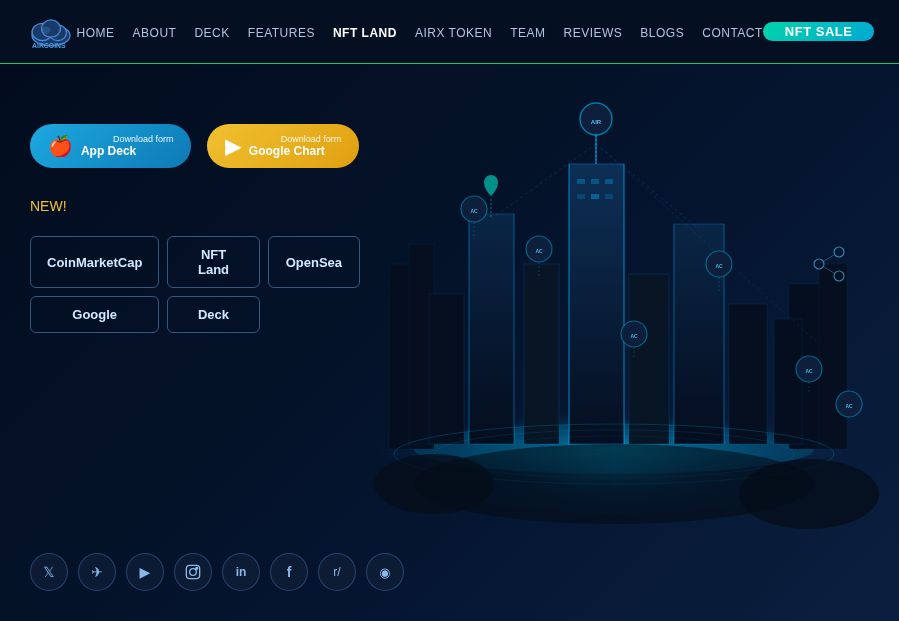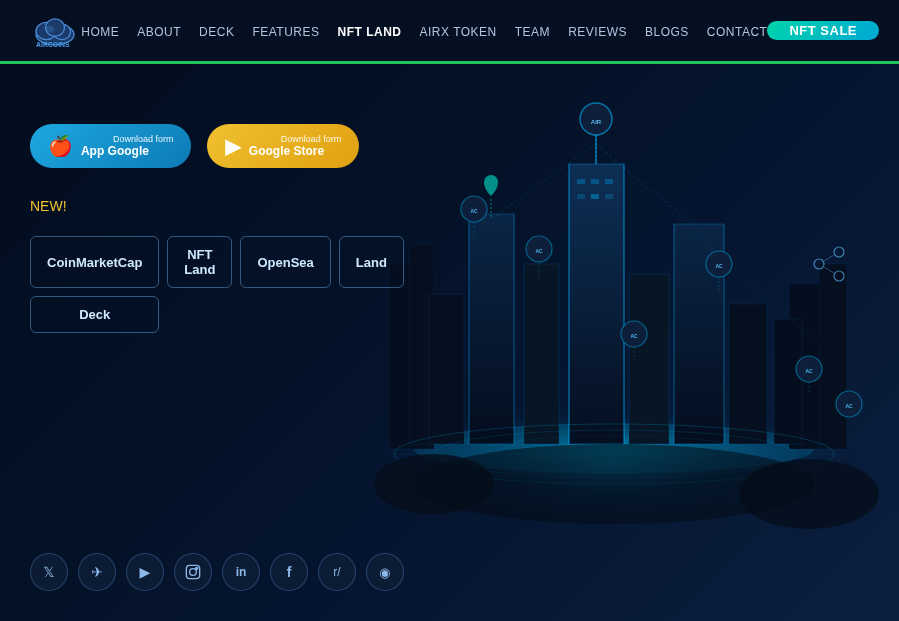--- a/index.html
+++ b/index.html
@@ -9,25 +9,25 @@
       color: #fff;
       width: 899px;
       min-height: 621px;
       overflow: hidden;
     }
 
     
     nav {
       display: flex;
       align-items: center;
-      justify-content: flex-end;
+      justify-content: center;
       padding: 0 20px;
       height: 64px;
       background: #050f22;
-      border-bottom: 3px solid #22c55e;
+      border-bottom: 1px solid #22c55e;
       position: relative;
       z-index: 10;
     }
     .logo-area {
       display: flex;
       align-items: center;
       gap: 8px;
     }
     .logo-cloud {
       width: 52px;
@@ -121,21 +121,21 @@
 
     .new-label {
       font-size: 14px;
       font-weight: 400;
       color: #f0c030;
       margin-bottom: 22px;
     }
 
     .quick-links-grid {
       display: grid;
-      grid-template-columns: 1fr 1fr 1fr 1fr;
+      grid-template-columns: 1fr 1fr 1fr;
       gap: 8px;
       max-width: 330px;
     }
     .quick-link-btn {
       background: transparent;
       border: 1.5px solid rgba(100, 160, 220, 0.5);
       color: #d0e8ff;
       padding: 10px 16px;
       border-radius: 6px;
       font-size: 13px;
@@ -339,39 +339,39 @@
     <line x1="285" y1="370" x2="285" y2="420" stroke="rgba(0,150,220,0.1)" stroke-width="0.5"></line>
   </svg>
 
   <div class="hero-content">
 
     <div class="download-buttons">
       <button class="dl-btn dl-btn-appstore">
         <span class="dl-btn-icon">🍎</span>
         <div>
           <span class="dl-btn-text-small">Download form</span>
-          <span class="dl-btn-text-big">App Google</span>
+          <span class="dl-btn-text-big">App Deck</span>
         </div>
       </button>
       <button class="dl-btn dl-btn-googleplay">
         <span class="dl-btn-icon">▶</span>
         <div>
           <span class="dl-btn-text-small">Download form</span>
-          <span class="dl-btn-text-big">Google Store</span>
+          <span class="dl-btn-text-big">Google Chart</span>
         </div>
       </button>
     </div>
 
     <div class="new-label">NEW!</div>
 
     <div class="quick-links-grid">
       <button class="quick-link-btn">CoinMarketCap</button>
       <button class="quick-link-btn">NFT Land</button>
       <button class="quick-link-btn">OpenSea</button>
-      <button class="quick-link-btn">Land</button>
+      <button class="quick-link-btn">Google</button>
       <button class="quick-link-btn">Deck</button>
     </div>
   </div>
 
   <div class="social-bar">
     <div class="social-icon">𝕏</div>
     <div class="social-icon">✈</div>
     <div class="social-icon">▶</div>
     <div class="social-icon">
       <svg width="16" height="16" viewBox="0 0 24 24" fill="none" stroke="#8ab8e8" stroke-width="2">

